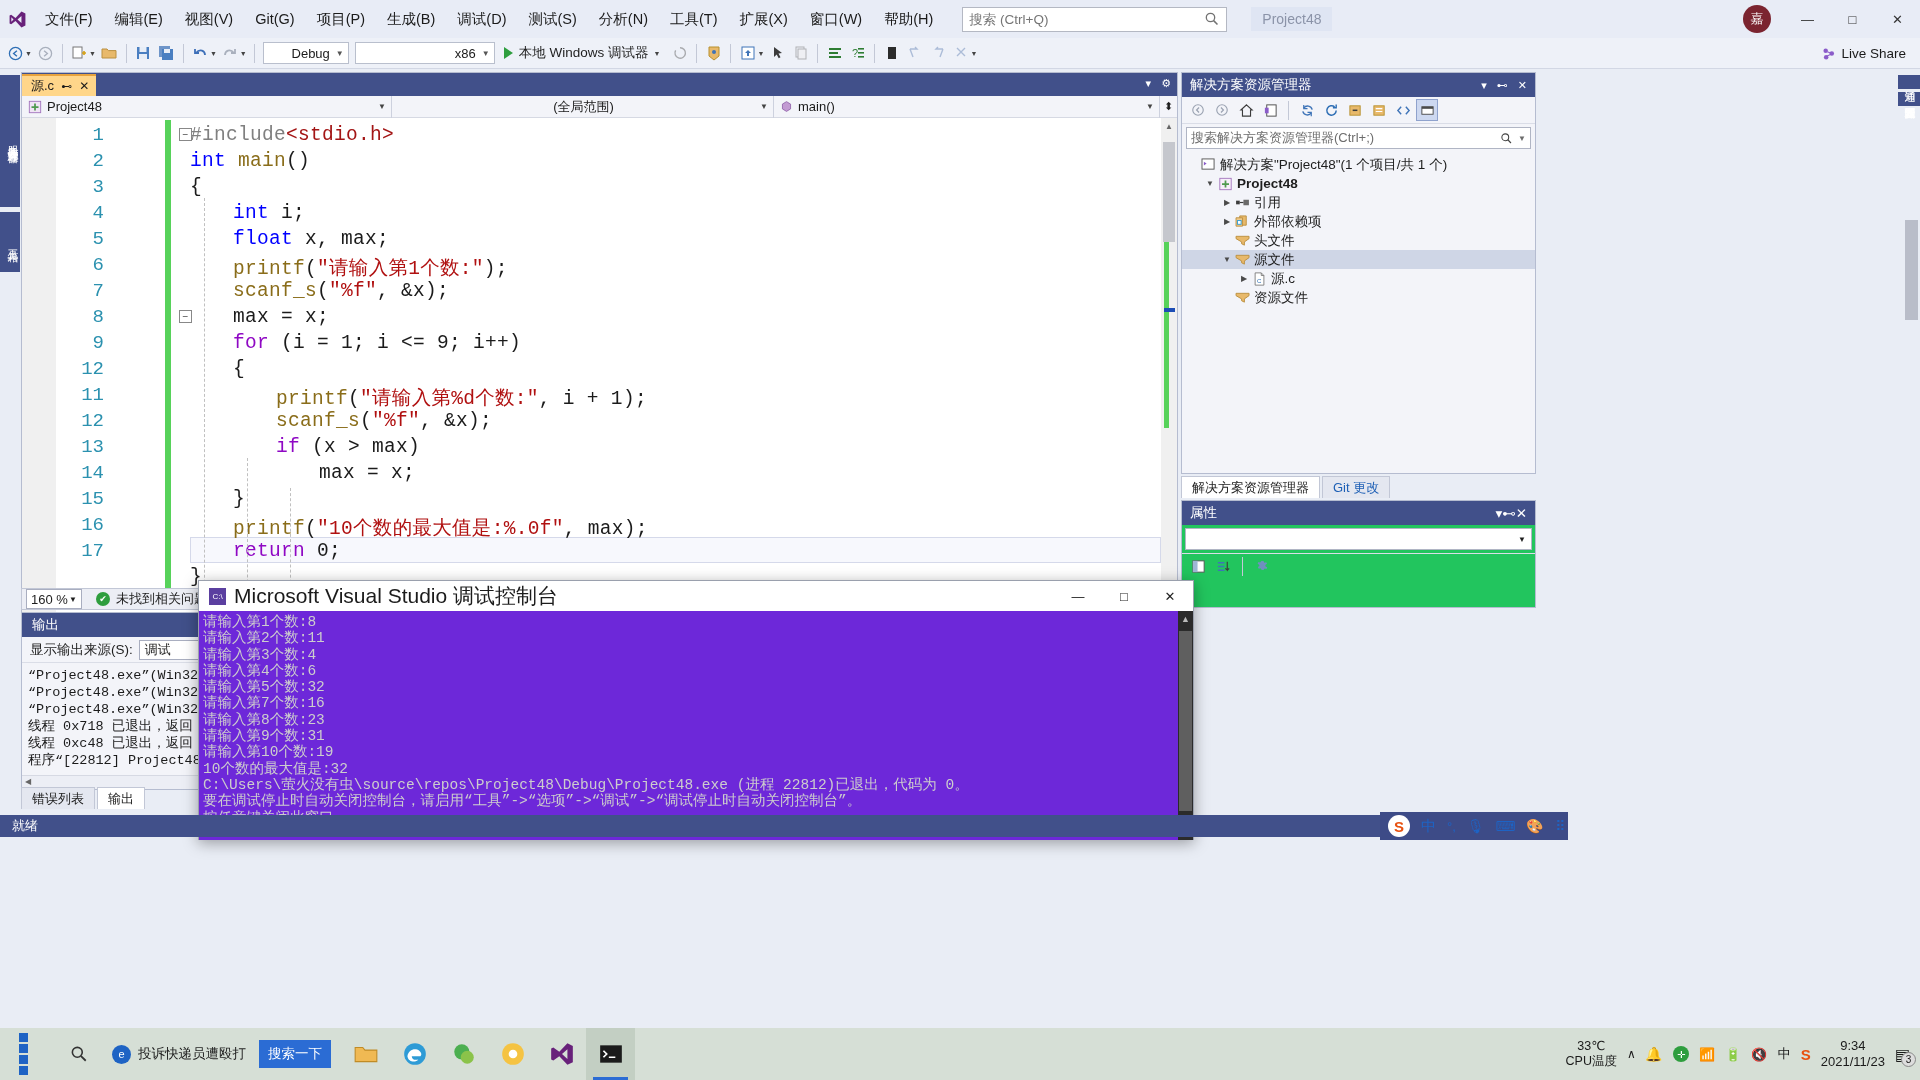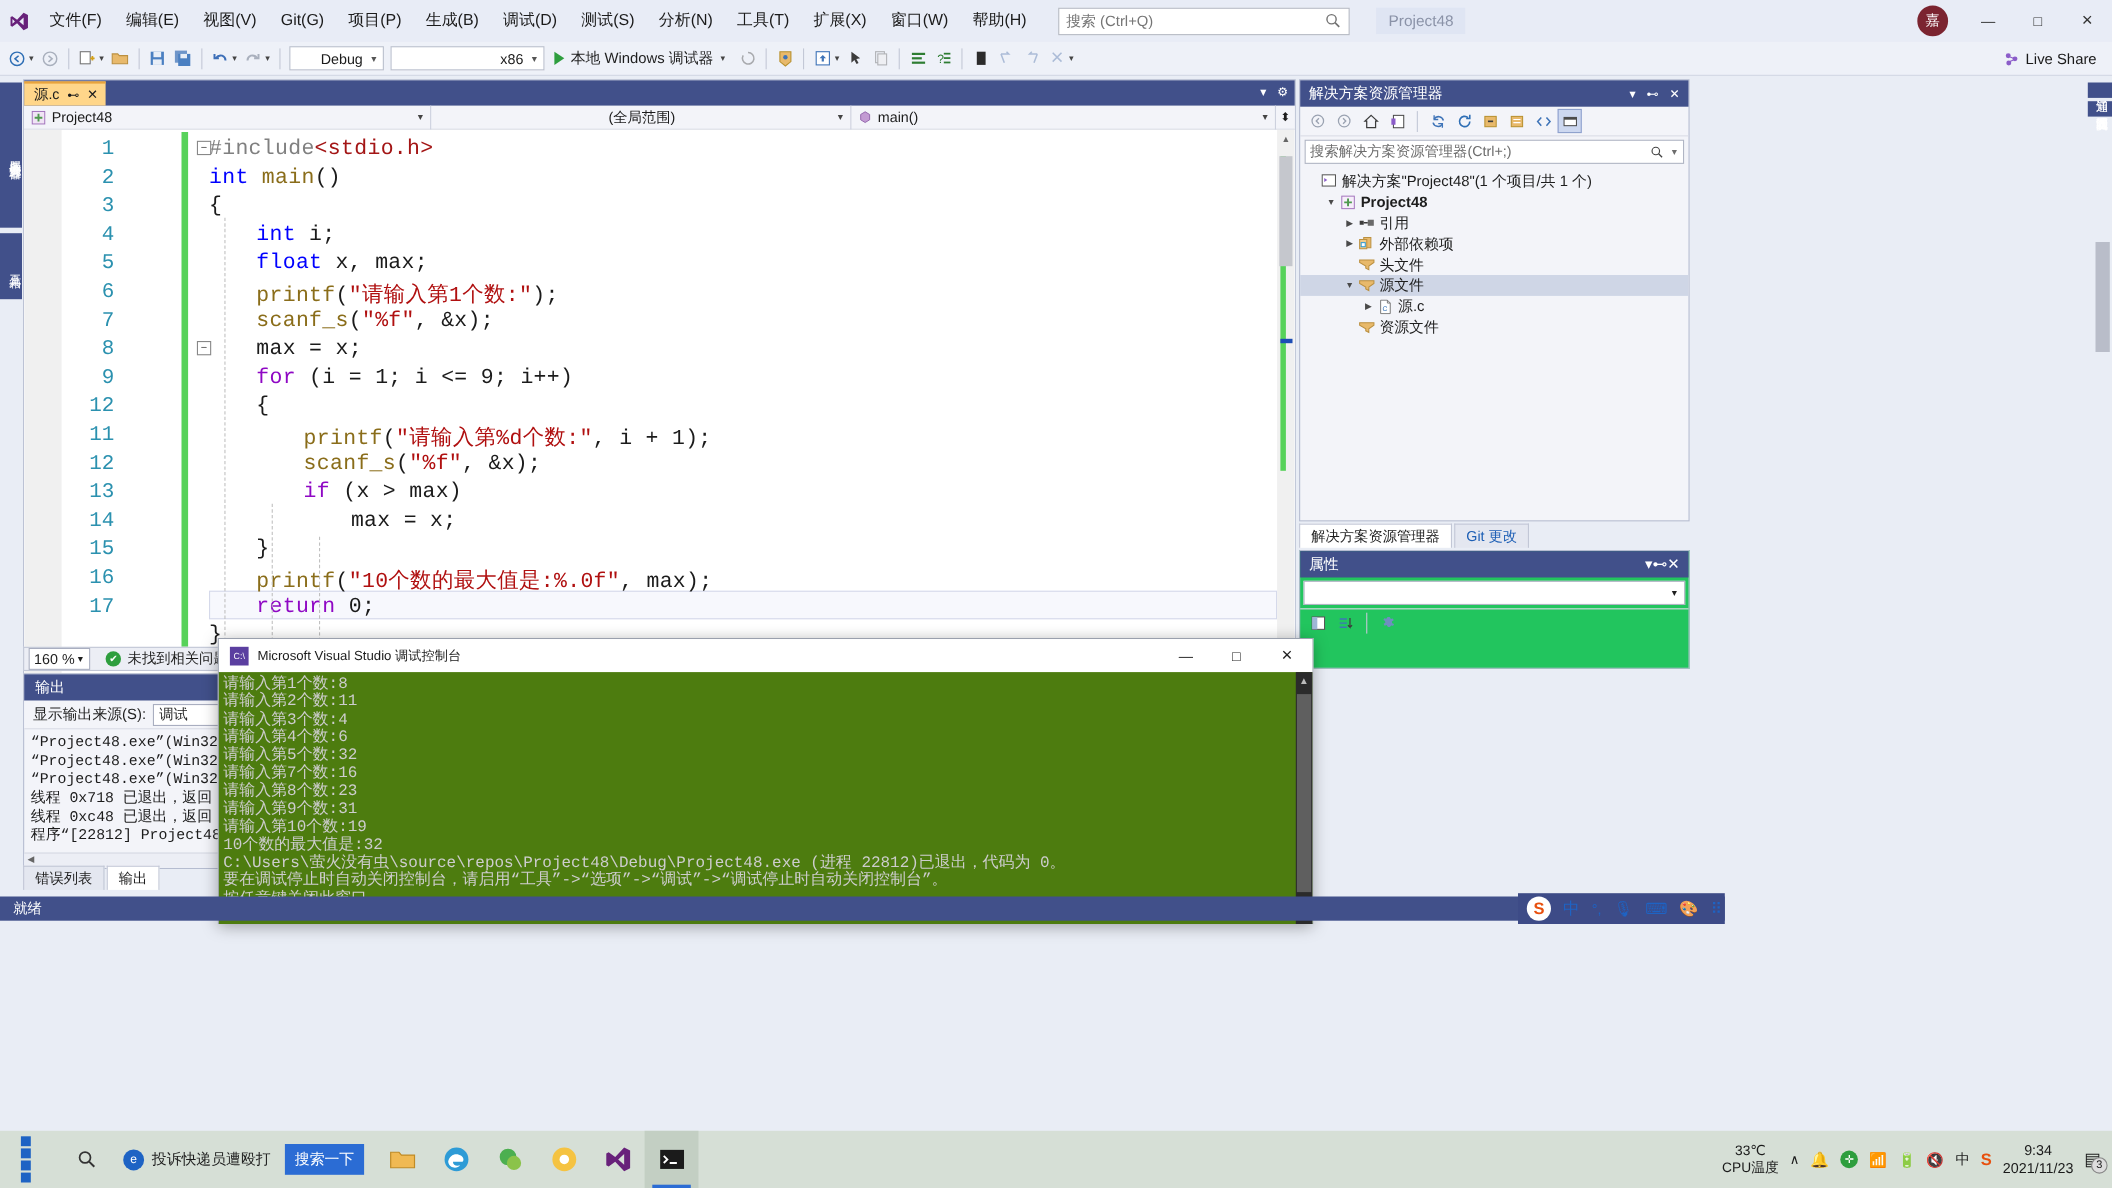--- a/index.html
+++ b/index.html
@@ -153,25 +153,25 @@
   .rvt { background:#41508a; color:#fff; writing-mode:vertical-rl; font-size:11px;
     padding:7px 4px; margin-bottom:3px; text-align:center; }
   #rv-scroll { position:absolute; right:2px; top:220px; width:13px; height:100px; background:#b9bdc9; }
 
   
   #console { position:absolute; left:198px; top:580px; width:996px; height:260px;
     background:#fff; border:1px solid #9aa0ad; box-shadow:0 3px 14px rgba(0,0,0,.35); }
   #cw-title { height:30px; display:flex; align-items:center; background:#fff; padding-left:10px; }
   #cw-icon { width:17px; height:17px; background:#5b3fa0; color:#fff; font-size:8px;
     display:flex; align-items:center; justify-content:center; margin-right:8px; }
-  #cw-name { font-size:12px; color:#1b1b1b; }
+  #cw-name { font-size:21px; color:#1b1b1b; }
   #cw-btns { margin-left:auto; display:flex; }
   .cwb { width:46px; height:30px; display:flex; align-items:center; justify-content:center;
     font-size:13px; color:#222; }
-  #cw-body { position:relative; height:229px; background:#4d7c0f; color:#cdcdcd;
+  #cw-body { position:relative; height:229px; background:#6d28d9; color:#cdcdcd;
     font-family:"Liberation Mono","DejaVu Sans Mono",monospace; font-size:14.5px;
     line-height:16.3px; padding:3px 0 0 4px; overflow:hidden; }
   #cw-scroll { position:absolute; right:0; top:0; width:15px; height:100%; background:#2b2b2b; }
   #cw-thumb { position:absolute; left:1px; top:20px; width:13px; height:180px; background:#5f5f5f; }
   .carrow { position:absolute; left:3px; color:#bbb; font-size:9px; }
 
   
   #vsstatus { position:absolute; left:0; top:815px; width:1568px; height:22px;
     background:#41508a; color:#fff; font-size:13px; display:flex; align-items:center;
     padding-left:12px; }

